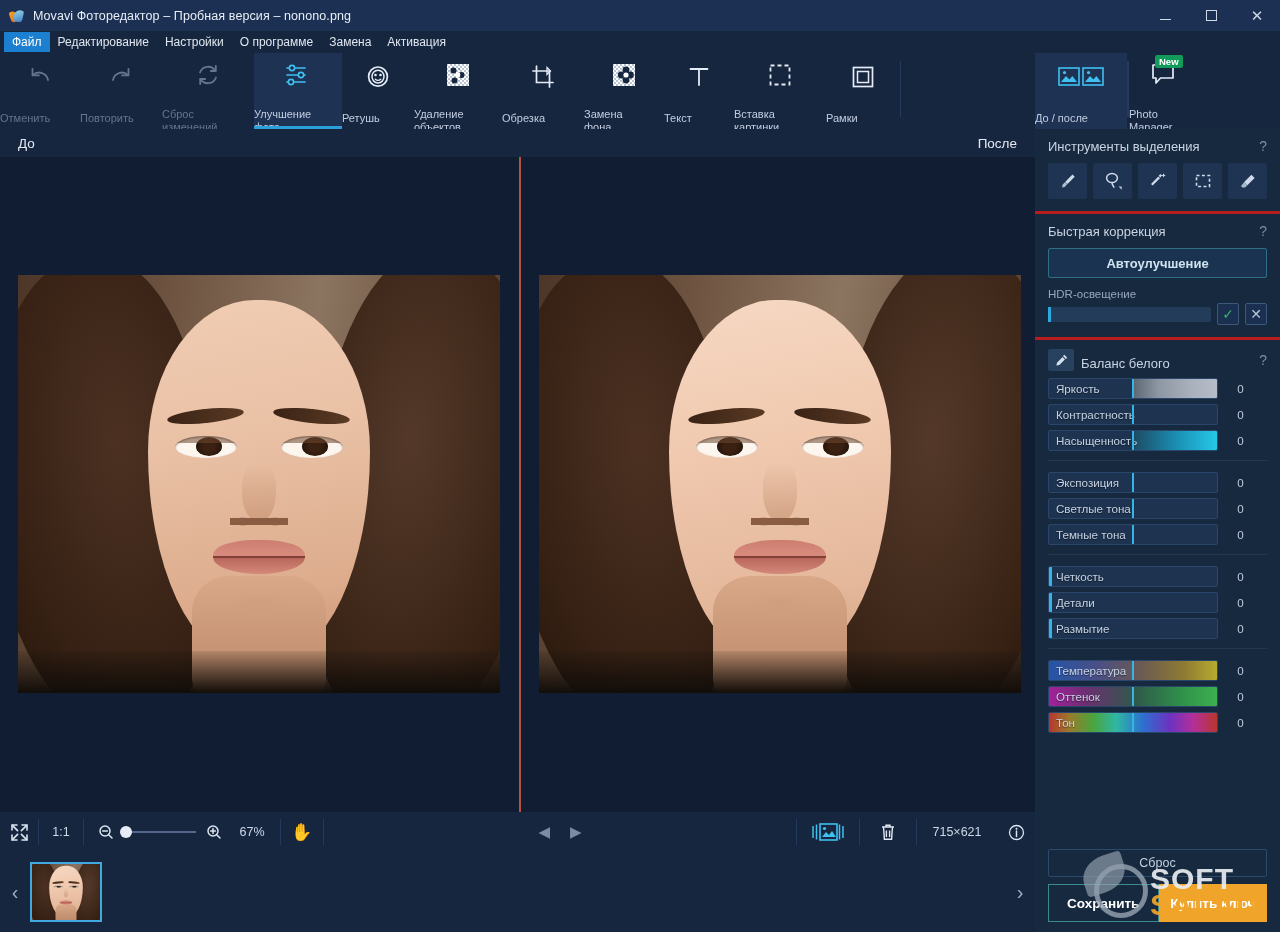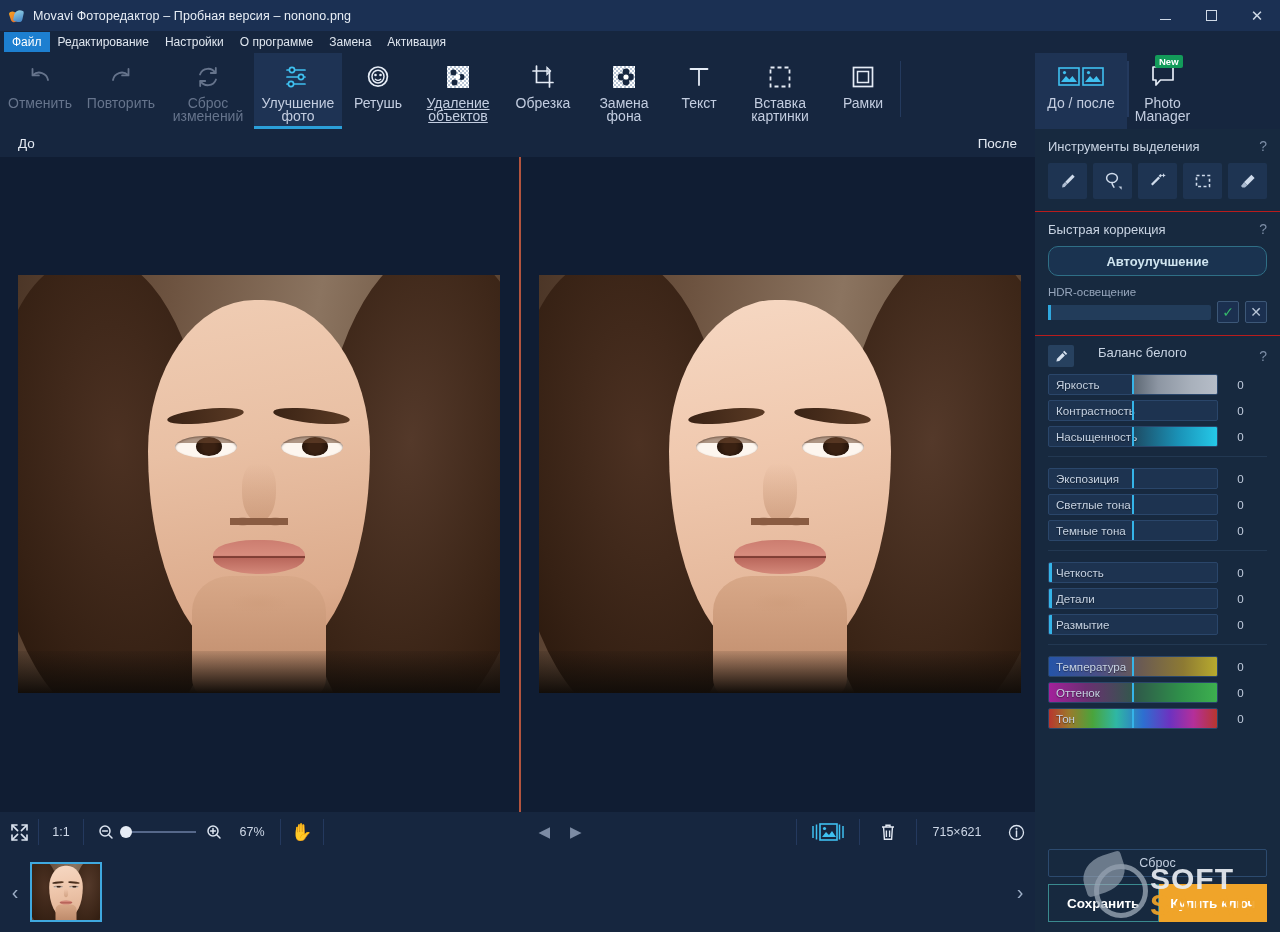--- a/index.html
+++ b/index.html
@@ -49,21 +49,21 @@
     position:relative; height:76px; display:flex; flex-direction:column;
     align-items:center; justify-content:flex-start; padding-top:9px;
     color:#c3cde0; cursor:default; flex:0 0 auto;
   }
   .tool.disabled { color:#66748c; }
   .tool.active { background:#1e3354; }
   .tool.active::after {
     content:""; position:absolute; left:0; bottom:0; width:100%; height:3px; background:#2b9fd9;
   }
   .tool .ticon { height:30px; display:flex; align-items:center; justify-content:center; }
-  .tool .tlabel { font-size:14px; line-height:13px; text-align:center; margin-top:5px; width:100%; }
+  .tool .tlabel { font-size:11px; line-height:13px; margin-top:20px; width:100%; }
   .toolsep { width:1px; height:56px; background:#243a5e; margin-top:8px; }
 
   
   .toolbar-right {
     position:absolute; left:1035px; top:53px; width:245px; height:76px;
     background:#16263f; display:flex; align-items:flex-start;
   }
   .toolbar-right .tool.active { background:#1e3354; }
   .toolbar-right .tool.active::after { display:none; }
 
@@ -155,42 +155,42 @@
   .fs-arrow { width:30px; height:80px; display:flex; align-items:center; justify-content:center;
     color:#9fb0c8; font-size:20px; }
   .thumb { width:72px; height:60px; margin-left:0px; border:2px solid #3fa9e0;
     position:relative; overflow:hidden; background:#2b1c13; }
 
   
   .rpanel {
     position:absolute; left:1035px; top:129px; width:245px; height:803px;
     background:#17293f;
   }
-  .rp-sec { border-bottom:1px solid #b91c1c; padding:9px 13px 12px 13px; }
+  .rp-sec { border-bottom:3px solid #b91c1c; padding:9px 13px 12px 13px; }
   .rp-head { display:flex; align-items:center; justify-content:space-between; margin-bottom:9px; }
   .rp-title { font-size:13px; color:#c9d4e3; }
   .qmark { font-size:14px; color:#7b8ca5; }
   .seltools { display:flex; gap:6px; }
   .st { width:40px; height:36px; background:#1e3452; border-radius:2px;
     display:flex; align-items:center; justify-content:center; position:relative; }
   .btn-auto {
     width:100%; height:30px; border:1px solid #2f6f86; background:#1a3350;
     color:#cfe4ef; font-size:13px; font-weight:bold; display:flex;
-    align-items:center; justify-content:center; border-radius:10px;
+    align-items:center; justify-content:center; border-radius:2px;
   }
   .hdr-label { font-size:11.5px; color:#97a6bc; margin:10px 0 3px 0; }
   .hdr-row { display:flex; align-items:center; gap:6px; }
   .hdr-track { position:relative; flex:1; height:15px; background:#223c5a; border-radius:2px; }
   .hdr-knob { position:absolute; left:0; top:0; width:3px; height:15px; background:#2fa8df; }
   .sq-btn { width:22px; height:22px; border:1px solid #3d5878; display:flex;
     align-items:center; justify-content:center; border-radius:2px; background:#1b3050; }
   .sq-ok { color:#35b86b; font-size:14px; }
   .sq-x  { color:#b9c6d8; font-size:14px; }
 
-  .wb-row { display:flex; align-items:flex-start; gap:24px; margin-bottom:7px; }
+  .wb-row { display:flex; align-items:flex-end; gap:7px; margin-bottom:7px; }
   .wb-pick { width:26px; height:22px; background:#27415f; border-radius:2px;
     display:flex; align-items:center; justify-content:center; }
 
   .srow { display:flex; align-items:center; margin-bottom:5px; }
   .strack { position:relative; width:170px; height:21px; background:#1d3350;
     border:1px solid #2a466a; border-radius:2px; overflow:hidden; }
   .sfill { position:absolute; left:0; top:0; height:100%; width:100%; }
   .slabel { position:absolute; left:7px; top:3px; font-size:11.6px; color:#c6d2e2;
     z-index:2; text-shadow:0 1px 1px rgba(0,0,0,.45); }
   .sknob { position:absolute; top:0; width:2px; height:21px; background:#35b4e8; z-index:3; }
@@ -302,21 +302,21 @@
           <svg width="28" height="26" viewBox="0 0 28 26">
             <ellipse cx="14" cy="12.6" rx="9.4" ry="9.6" fill="none" stroke="#e5ecf6" stroke-width="1.7"></ellipse>
             <ellipse cx="14" cy="12.6" rx="6" ry="6.4" fill="none" stroke="#e5ecf6" stroke-width="1.5"></ellipse>
             <circle cx="11.5" cy="11" r="1.3" fill="#e5ecf6"></circle>
             <circle cx="16.5" cy="11" r="1.3" fill="#e5ecf6"></circle>
             <path d="M11.3 15.2c1.6 1.4 3.8 1.4 5.4 0" fill="none" stroke="#e5ecf6" stroke-width="1.4" stroke-linecap="round"></path>
           </svg>
         </div>
         <div class="tlabel" style="white-space: pre-line;">Ретушь</div>
       </div>
-      <div class="tool" style="width: 88px; text-decoration: underline;">
+      <div class="tool" style="width: 88px;">
         <div class="ticon">
           <svg width="28" height="26" viewBox="0 0 28 26">
             <defs>
               <pattern id="ck" width="4" height="4" patternUnits="userSpaceOnUse">
                 <rect width="4" height="4" fill="#ffffff"></rect>
                 <rect width="2" height="2" fill="#b9c6d6"></rect>
                 <rect x="2" y="2" width="2" height="2" fill="#b9c6d6"></rect>
               </pattern>
             </defs>
             <rect x="3" y="2" width="22" height="22" fill="url(#ck)"></rect>

